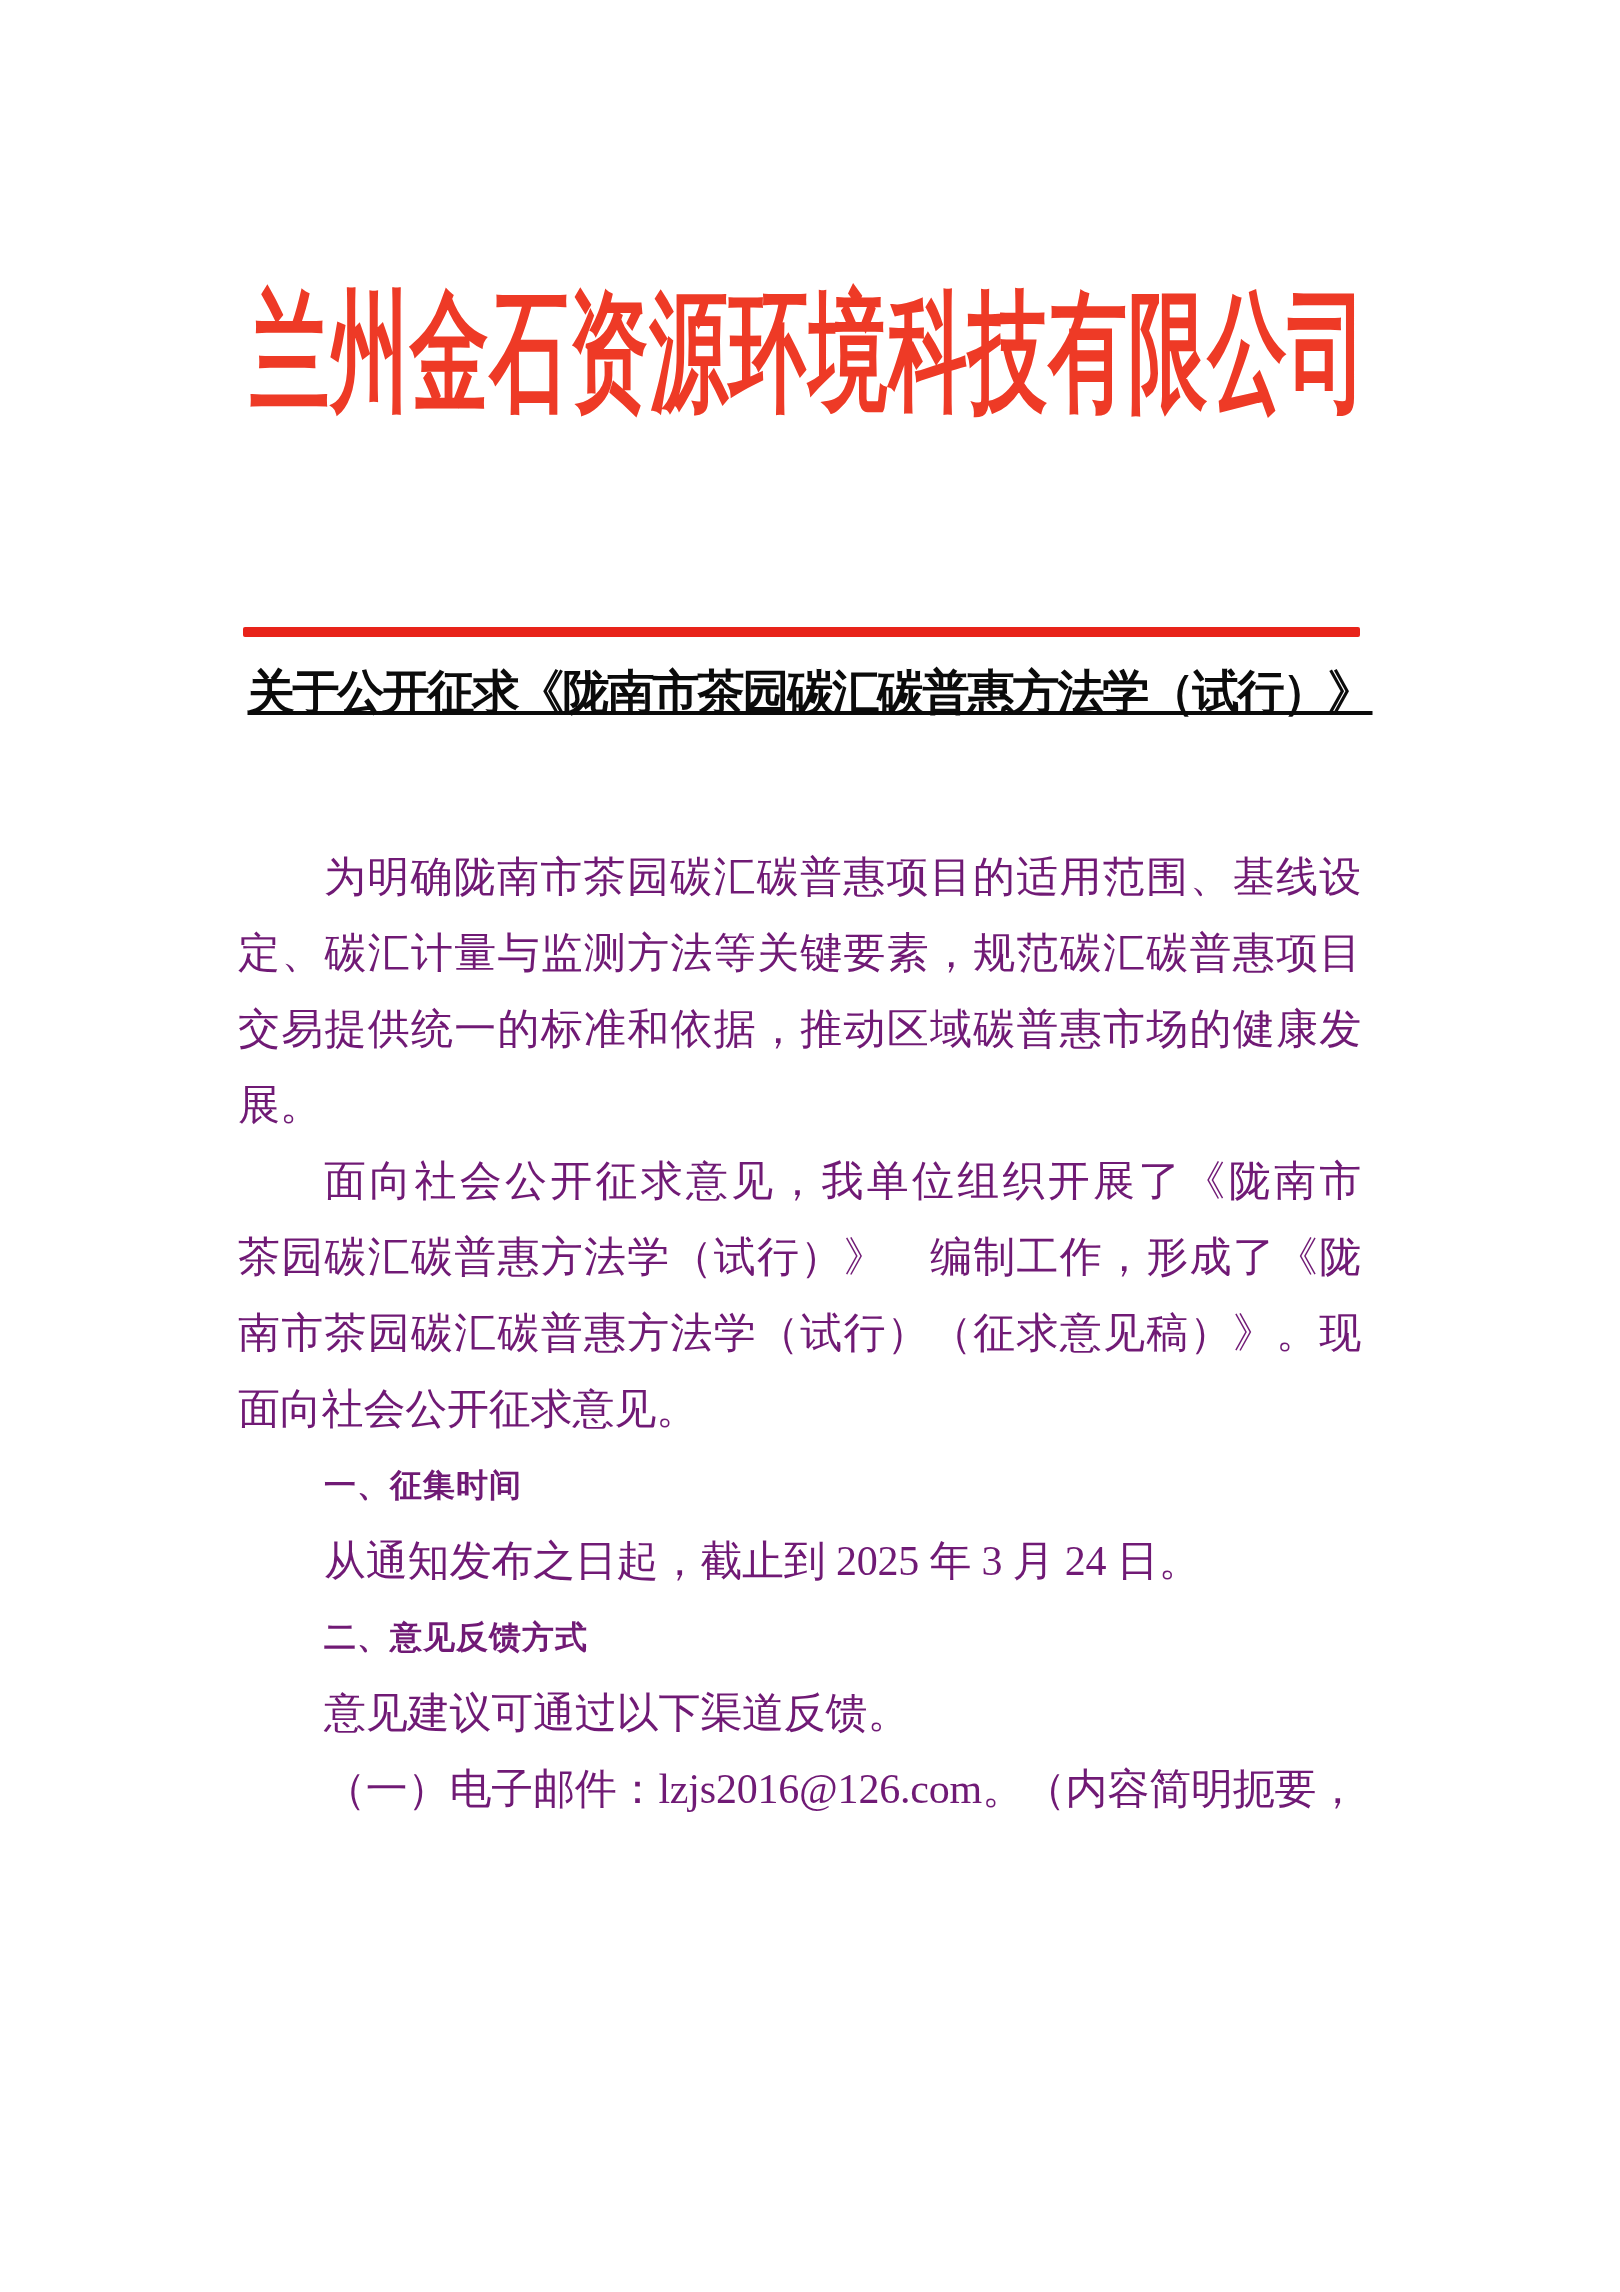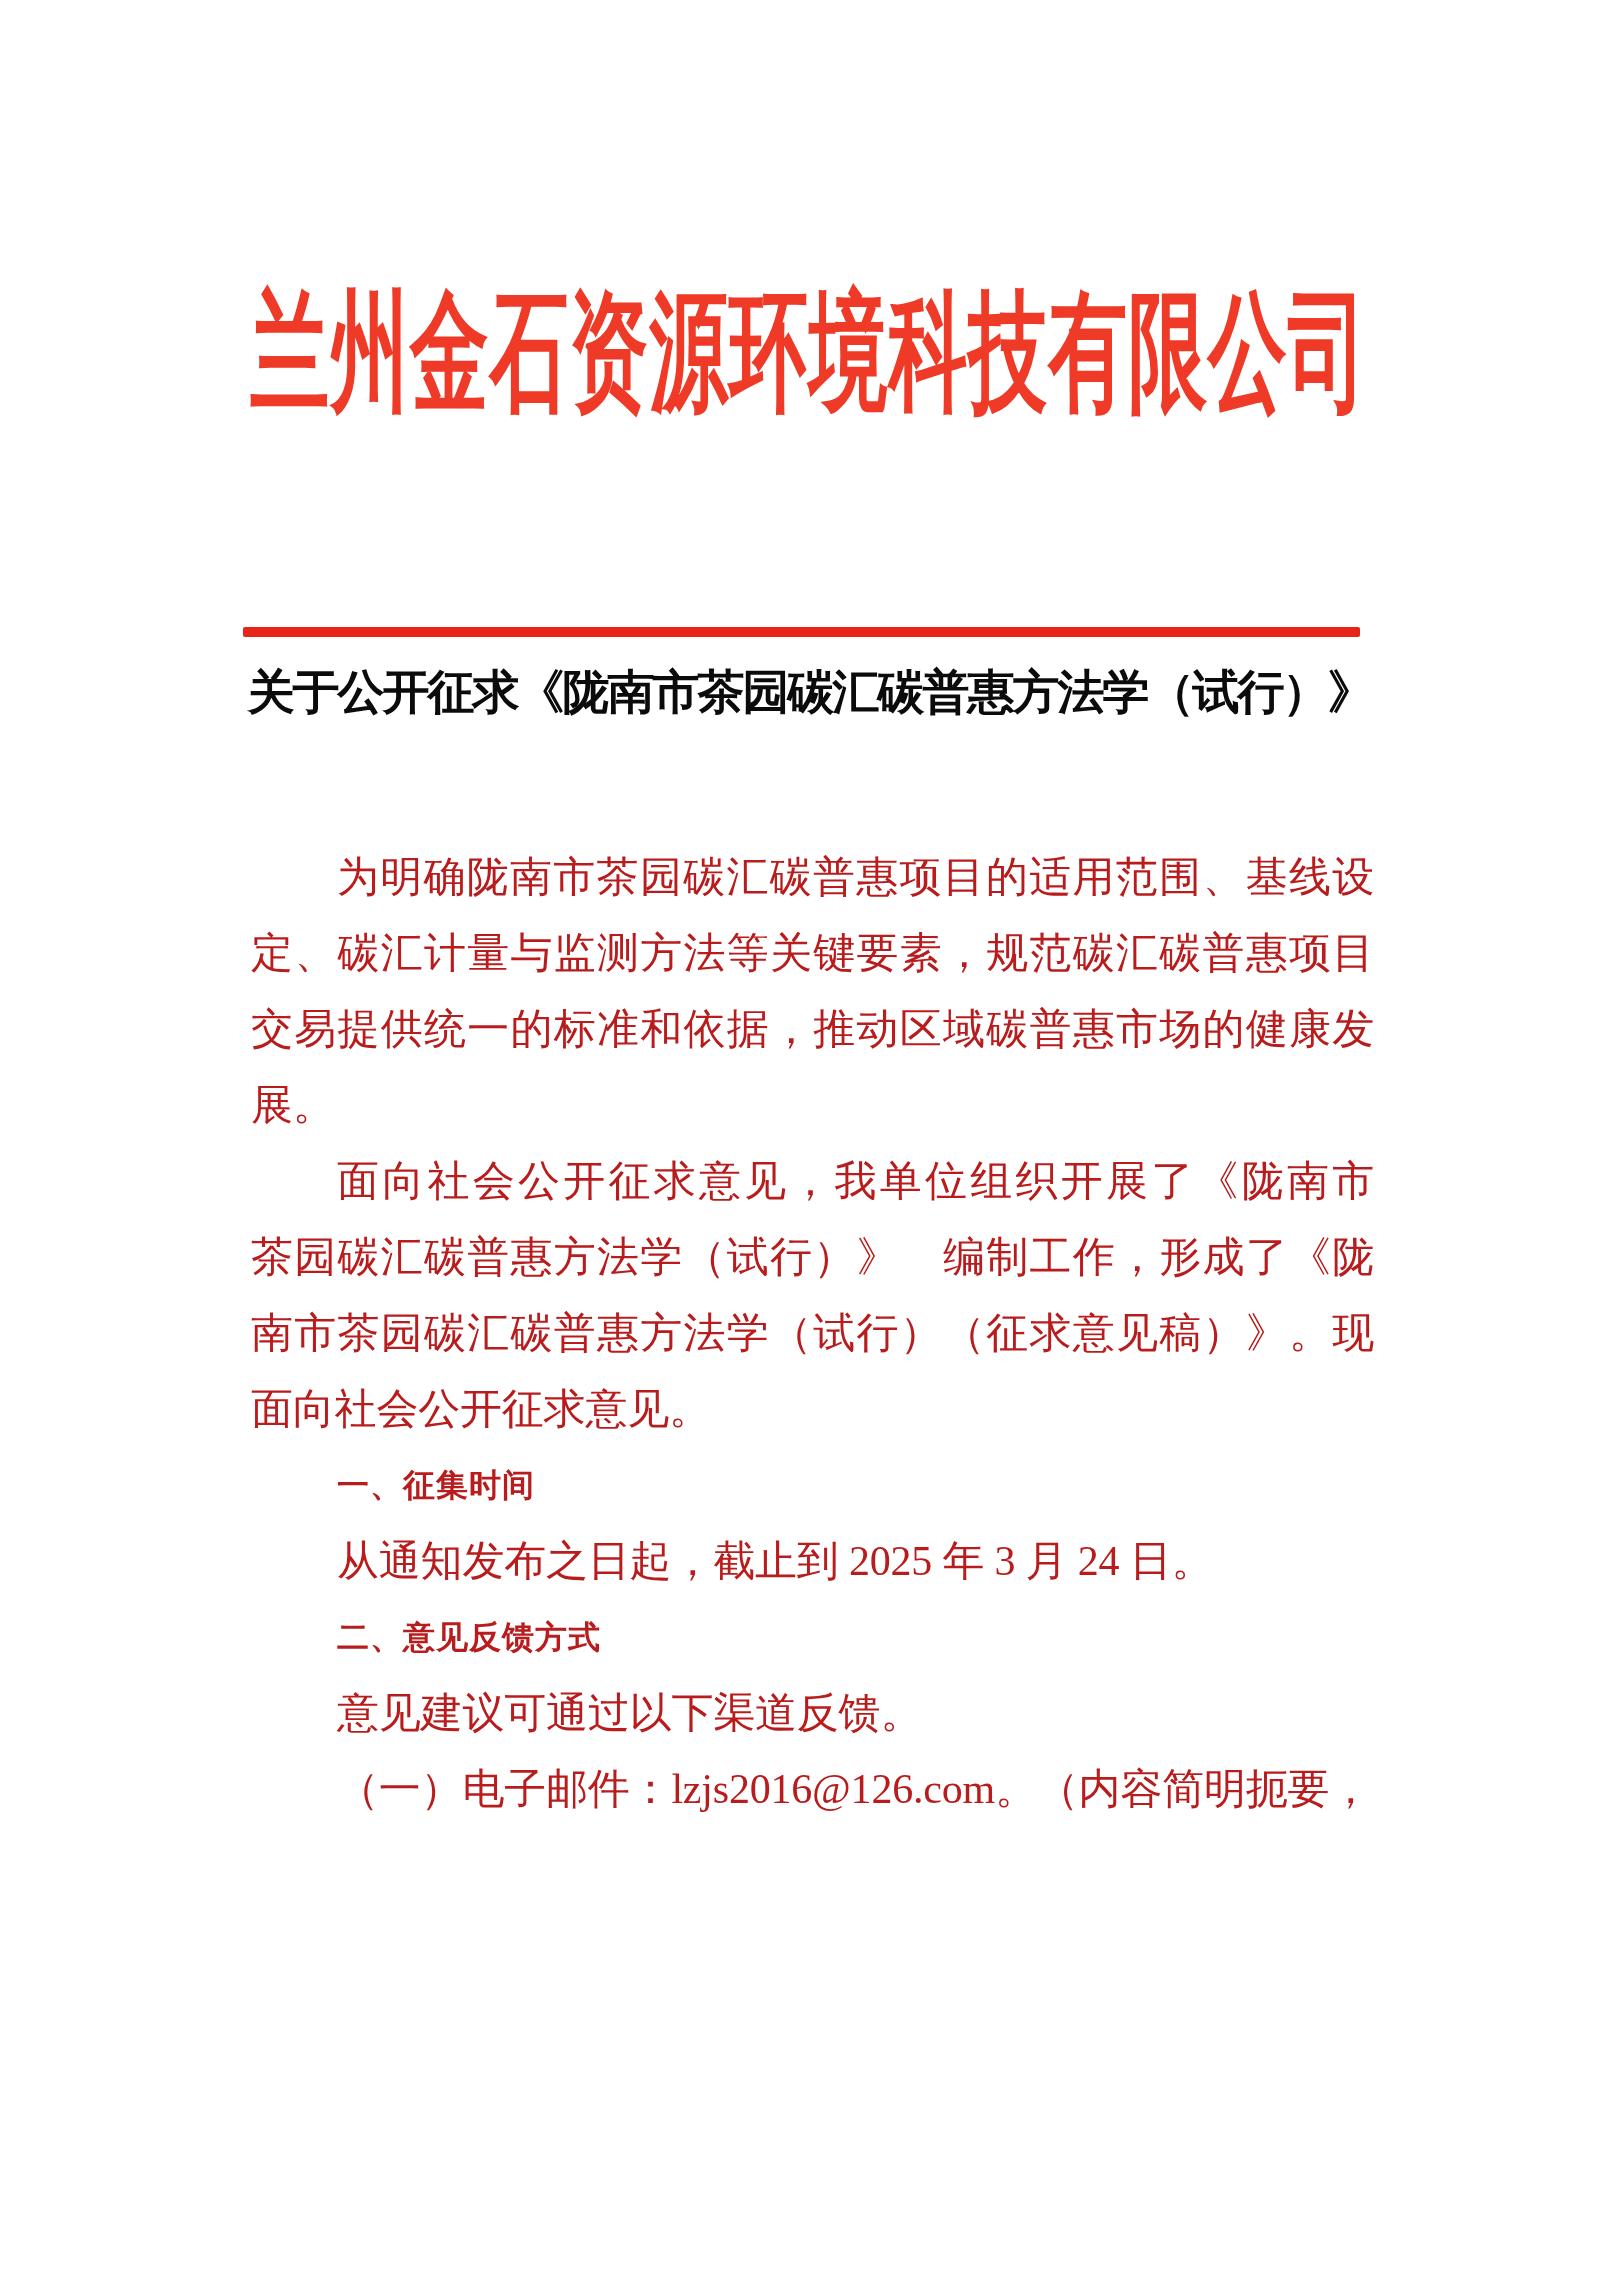--- a/index.html
+++ b/index.html
@@ -52,36 +52,37 @@
   
   .doc-title {
     position: absolute;
     top: 651px;
     left: 0;
     width: 1620px;
     text-align: center;
     font-family: "Liberation Serif", serif;
     font-weight: bold;
     color: #0b0b0b;
+    text-decoration: underline;
   }
   .doc-title .title-line {
     font-size: 47px;
     line-height: 82px;
     letter-spacing: -2px;
     white-space: nowrap;
   }
 
   
   .body-block {
     position: absolute;
     top: 839px;
-    left: 251px;
+    left: 238px;
     width: 1123px;
     font-size: 42px;
-    color: #b91c1c;
+    color: #701a75;
   }
   .line {
     height: 76px;
     line-height: 76px;
     white-space: nowrap;
     letter-spacing: -0.2px;
   }
   .line.fill {
     white-space: normal;
     text-align: justify;

